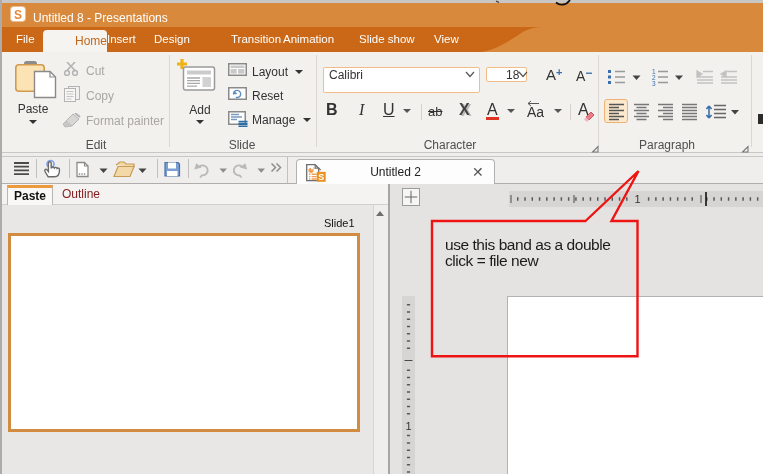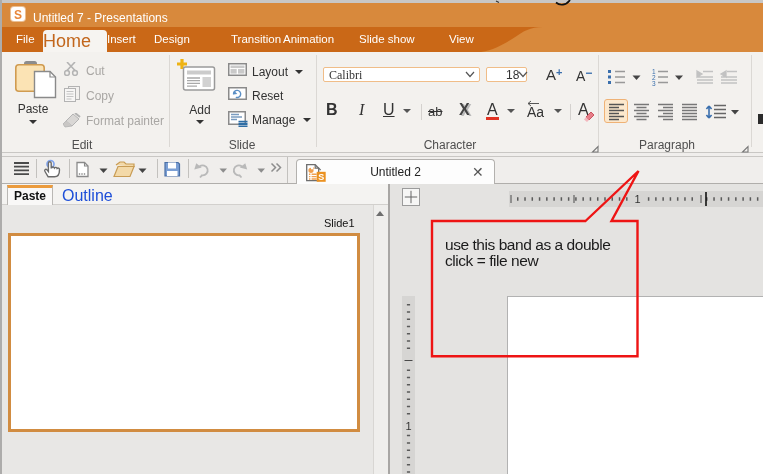--- a/index.html
+++ b/index.html
@@ -7,21 +7,21 @@
   body{width:763px;height:474px;overflow:hidden;font-family:"Liberation Sans",sans-serif;}
   #app{position:absolute;top:0;left:0;width:763px;height:474px;background:#c3c2c1;overflow:hidden;}
   .abs{position:absolute;}
   
   #titlebar{left:2px;top:3px;right:0;height:24px;background:#d8893c;}
   #titletext{left:31px;top:8px;color:#fff;font-size:12px;}
   
   #tabband{left:2px;top:27px;right:0;height:25px;background:#0f172a;border-radius:6px;}
   #bandfill{left:0;top:0;width:545px;height:25px;background:#ca6817;}
   .mtab{top:0;height:25px;line-height:25px;color:#fff;font-size:11.5px;}
-  #hometab{left:41px;top:3px;width:64px;height:22px;background:#f6f4f1;border-radius:4px 4px 0 0;text-align:left;line-height:23px;color:#c2661c;font-size:18px;}
+  #hometab{left:41px;top:3px;width:64px;height:22px;background:#f6f4f1;border-radius:4px 4px 0 0;text-align:right;line-height:23px;color:#c2661c;font-size:12px;}
   
   #ribbon{left:2px;top:52px;right:0;height:101px;background:#f3f1ee;border-bottom:1px solid #c9c7c4;}
   .gsep{top:3px;width:1px;height:92px;background:#dbd8d4;}
   .glabel{top:86px;font-size:12px;color:#4f4f4f;width:100px;text-align:center;}
   .gtext{font-size:12px;color:#333;}
   .dis{color:#a9a7a4;}
   .dd{width:0;height:0;border-left:4px solid transparent;border-right:4px solid transparent;border-top:4px solid #333;}
   .combo{background:#fff;border:1px solid #f0bd88;border-radius:2px;font-size:12px;color:#333;}
   
   #toolrow{left:2px;top:153px;right:0;height:31px;background:#f0eeec;border-bottom:1px solid #b0aeab;}
@@ -43,40 +43,40 @@
 
   <div class="abs" style="left:0;top:0;width:763px;height:3px;background:#c8c7c6;"></div>
   <div class="abs" style="left:0;top:0;width:2px;height:474px;background:#adacab;"></div>
 
   <div id="titlebar" class="abs">
     <svg class="abs" style="left:8px;top:3px;" width="16" height="16">
       <rect x="0" y="0" width="16" height="16" rx="4" fill="#fff" opacity="0.45"></rect>
       <rect x="1" y="1" width="14" height="14" rx="3" fill="#fff"></rect>
       <text x="8" y="12.5" font-size="12" font-weight="bold" fill="#e8873b" text-anchor="middle" font-family="Liberation Sans">S</text>
     </svg>
-    <div id="titletext" class="abs">Untitled 7 - Presentations</div>
+    <div id="titletext" class="abs">Untitled 8 - Presentations</div>
   </div>
   <svg class="abs" style="left:490px;top:0;" width="90" height="7">
     <path d="M6,1 l3,1.5" stroke="#333" stroke-width="1.2" fill="none"></path>
     <path d="M80,0 C76,5.5 70,6 66,2.5" stroke="#111" stroke-width="1.7" fill="none"></path>
   </svg>
 
   <div id="tabband" class="abs">
     <div id="bandfill" class="abs"></div>
     <svg class="abs" style="left:0;top:0;" width="761" height="25">
         <path d="M479,25 C493,23 504,16 514,9.5 C521,4.5 528,0 541,0 L761,0 L761,25 Z" fill="#d8893c"></path>
       </svg>
     <div class="mtab abs" style="left:14px;">File</div>
     <div id="hometab" class="abs">Home</div>
     <div class="mtab abs" style="left:105px;">Insert</div>
     <div class="mtab abs" style="left:152px;">Design</div>
     <div class="mtab abs" style="left:209px;margin-left:20px;">Transition</div>
     <div class="mtab abs" style="left:281px;">Animation</div>
     <div class="mtab abs" style="left:357px;">Slide show</div>
-    <div class="mtab abs" style="left:432px;margin-left:15px;">View</div>
+    <div class="mtab abs" style="left:432px;">View</div>
   </div>
 
   <div id="ribbon" class="abs">
 
     <div class="gsep abs" style="left:167px;"></div>
     <div class="gsep abs" style="left:314px;"></div>
     <div class="gsep abs" style="left:596px;"></div>
     <div class="gsep abs" style="left:749px;"></div>
 
     <svg class="abs" style="left:13px;top:9px;" width="42" height="40">
@@ -99,21 +99,21 @@
       <rect x="0.5" y="2.5" width="11" height="13" fill="#f7f6f5" stroke="#b3b3b3"></rect>
       <path d="M2.5,5.5 h7 M2.5,8 h7 M2.5,10.5 h7 M2.5,13 h5" stroke="#c4c4c4" stroke-width="1"></path>
     </svg>
     <div class="gtext dis abs" style="left:84px;top:37px;">Copy</div>
     <svg class="abs" style="left:61px;top:61px;" width="18" height="15">
       <path d="M10,1 L16,6 L9,13 L3,8 Z" fill="#d9d7d5" stroke="#b3b3b3"></path>
       <path d="M3,8 L0,11 L2,14 L9,13" fill="#c9c7c5" stroke="#b3b3b3" stroke-width="0.8"></path>
       <path d="M12,0 L17,4" stroke="#b3b3b3" stroke-width="2"></path>
     </svg>
     <div class="gtext dis abs" style="left:84px;top:62px;">Format painter</div>
-    <div class="glabel abs" style="left:30px;">Edit</div>
+    <div class="glabel abs" style="left:44px;">Edit</div>
 
     <svg class="abs" style="left:174px;top:6px;" width="42" height="34">
       <path d="M6,1 L6,11 M1,6 L11,6" stroke="#eeb314" stroke-width="3.2"></path>
       <rect x="7.5" y="9" width="31" height="23" rx="2" fill="#fff" stroke="#9a9a9a" stroke-width="1.5"></rect>
       <rect x="11" y="12.5" width="24" height="4" fill="#cbcbcb"></rect>
       <path d="M11,20 h13 M11,22.7 h13 M11,25.4 h13 M11,28.1 h10" stroke="#a9a9a9" stroke-width="1.3"></path>
       <rect x="26.5" y="19" width="8.5" height="10" fill="#d2d2d2"></rect>
     </svg>
     <div class="gtext abs" style="left:180px;top:51px;width:36px;text-align:center;">Add</div>
     <div class="dd abs" style="left:194px;top:68px;"></div>
@@ -133,21 +133,21 @@
     <div class="gtext abs" style="left:250px;top:37px;">Reset</div>
     <svg class="abs" style="left:226px;top:59px;" width="20" height="16">
       <rect x="0.75" y="0.75" width="16.5" height="12.5" fill="#fff" stroke="#8a8a8a" stroke-width="1.5"></rect>
       <path d="M3,3.5 h8 M3,6 h11 M3,8.5 h6" stroke="#7a9cc0" stroke-width="1.3"></path>
       <path d="M10.5,10.7 h9 M10.5,13 h9 M10.5,15.3 h9" stroke="#2e6da4" stroke-width="1.8"></path>
     </svg>
     <div class="gtext abs" style="left:250px;top:61px;">Manage</div>
     <div class="dd abs" style="left:301px;top:66px;"></div>
     <div class="glabel abs" style="left:190px;">Slide</div>
 
-    <div class="combo abs" style="left:321px;top:15px;width:157px;height:15px;padding-left:5px;line-height:15px;font-family:Liberation Serif, serif;">Calibri</div>
+    <div class="combo abs" style="left:321px;top:15px;width:157px;height:26px;padding-left:5px;line-height:15px;">Calibri</div>
     <div class="combo abs" style="left:484px;top:15px;width:41px;height:15px;padding-left:19px;line-height:15px;">18</div>
     <svg class="abs" style="left:463px;top:19px;" width="10" height="7">
         <path d="M1,1 L5,5.5 L9,1" fill="none" stroke="#555" stroke-width="1.2"></path>
       </svg>
     <svg class="abs" style="left:516px;top:19px;" width="10" height="7">
         <path d="M1,1 L5,5.5 L9,1" fill="none" stroke="#555" stroke-width="1.2"></path>
       </svg>
     <div class="abs" style="left:544px;top:14px;font-size:15px;color:#333;">A<span style="font-size:11px;color:#3a6fad;font-weight:bold;vertical-align:4px;">+</span></div>
     <div class="abs" style="left:574px;top:14px;font-size:14px;color:#333;">A<span style="font-size:12px;color:#3a6fad;font-weight:bold;vertical-align:4px;">−</span></div>
     <div class="abs" style="left:324px;top:49px;width:272px;height:22px;">
@@ -254,21 +254,21 @@
         <text x="15.2" y="15.8" font-size="9" font-weight="bold" fill="#fff" text-anchor="middle" font-family="Liberation Sans">S</text>
       </svg>
       <div class="abs" style="left:0;top:5px;width:100%;text-align:center;font-size:12px;color:#222;">Untitled 2</div>
       <div class="abs" style="left:175px;top:4px;font-size:14px;color:#555;">✕</div>
     </div>
   </div>
 
   <div id="content" class="abs">
     <div id="panelstrip" class="abs"></div>
     <div id="slidestab" class="abs">Paste</div>
-    <div class="abs" style="left:60px;top:3px;font-size:16px;color:#1d4ed8;">Outline</div>
+    <div class="abs" style="left:60px;top:3px;font-size:12px;color:#7f1d1d;">Outline</div>
     <div id="panel" class="abs"></div>
     <div class="abs" style="left:322px;top:33px;font-size:11px;color:#111;">Slide1</div>
     <div id="thumb" class="abs"></div>
     <div id="scroll" class="abs">
       <div class="abs" style="left:2px;top:6px;width:0;height:0;border-left:4.5px solid transparent;border-right:4.5px solid transparent;border-bottom:5.5px solid #6e6e6e;"></div>
     </div>
     <div id="divider" class="abs"></div>
     <div id="canvas" class="abs"></div>
 
     <div class="abs" style="left:505px;top:112px;right:0;bottom:0;background:#fff;border-left:1.5px solid #b2b2b2;border-top:1.5px solid #b2b2b2;"></div>

